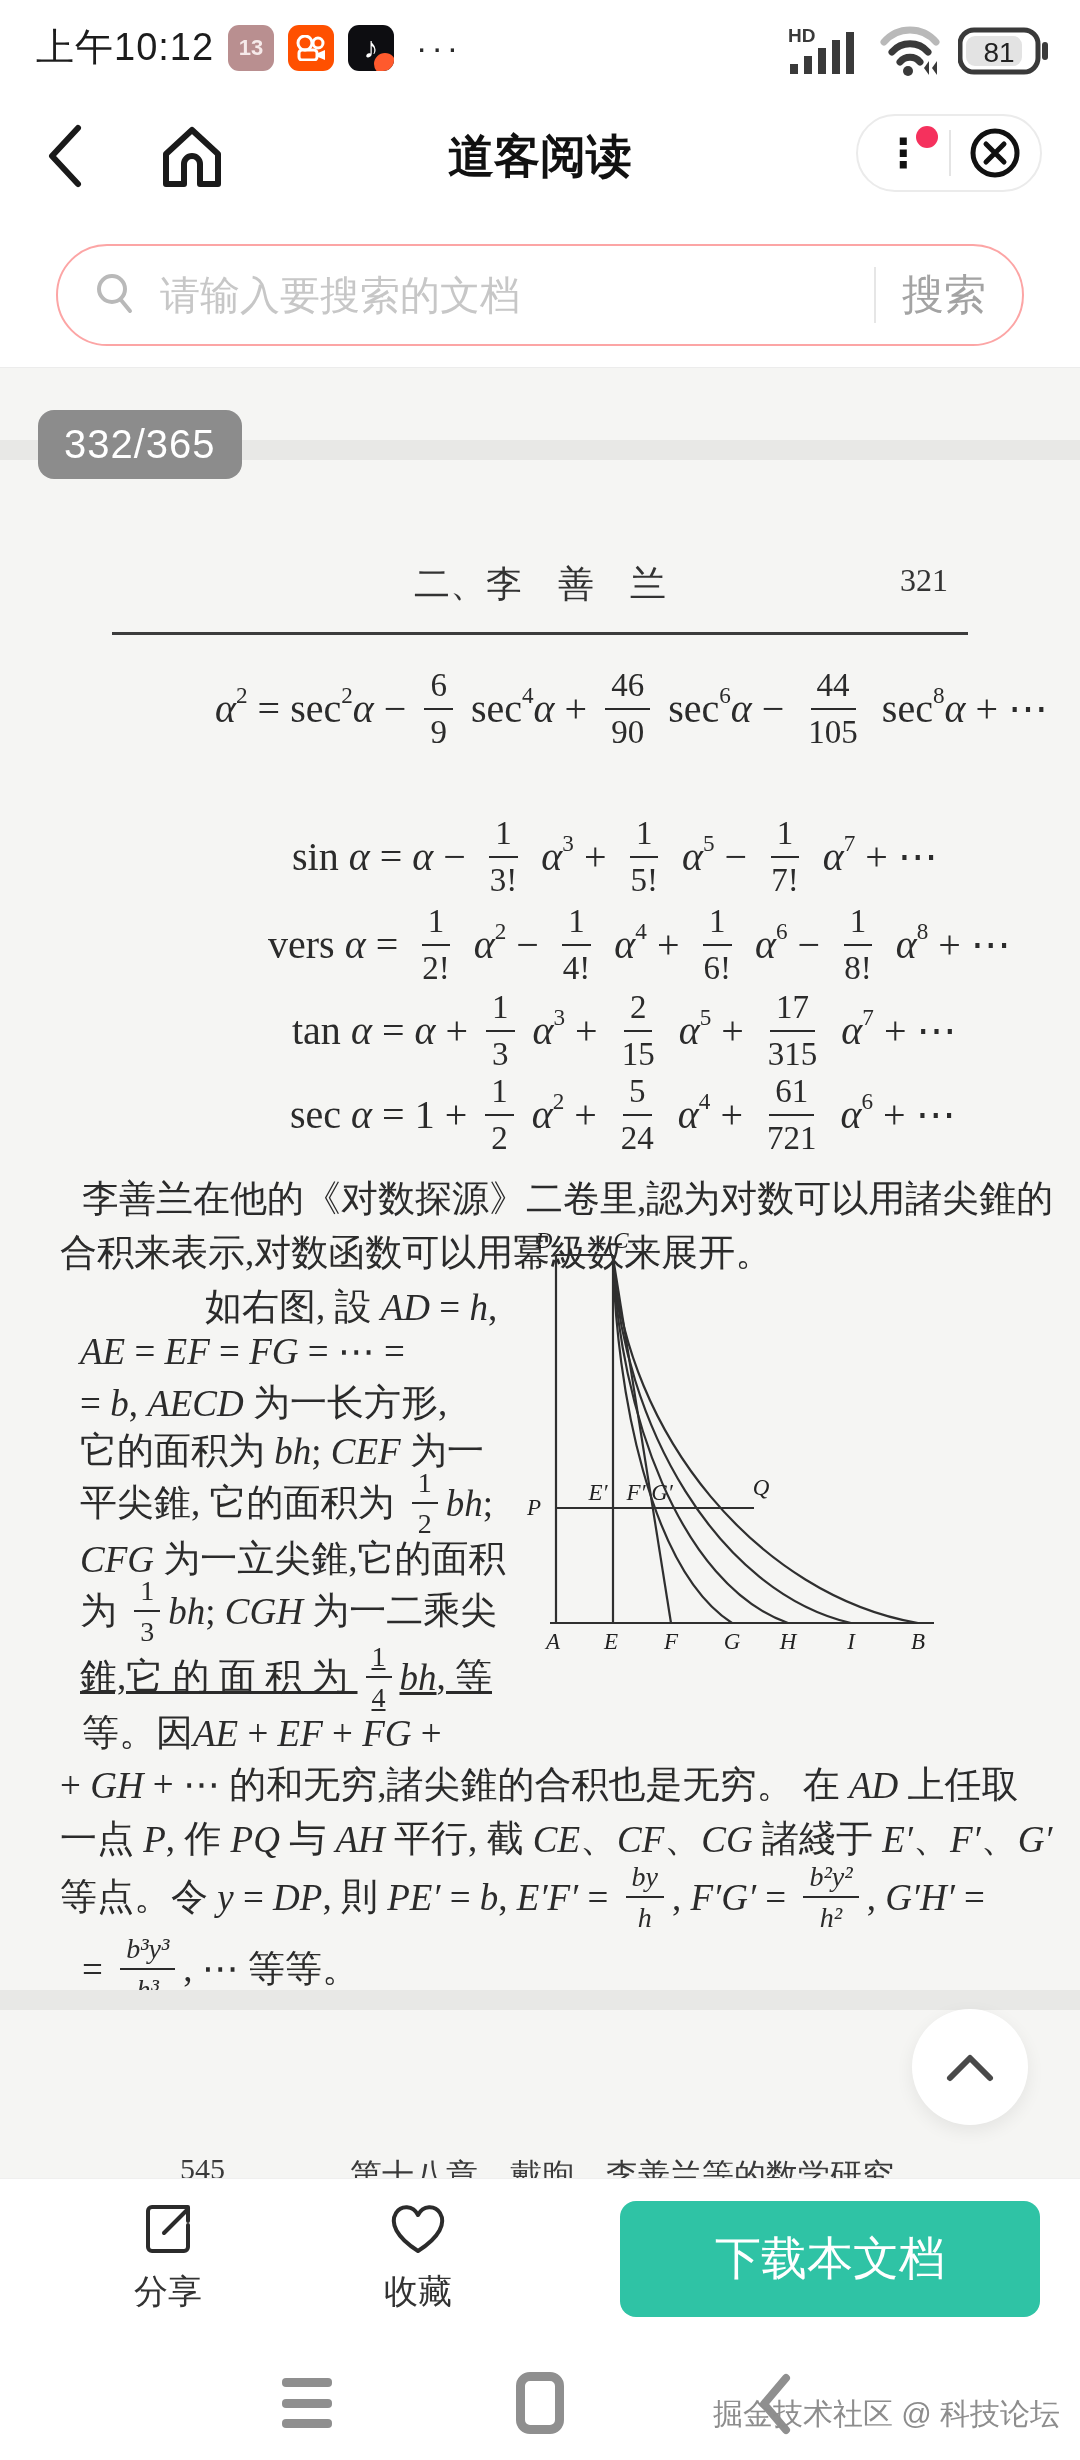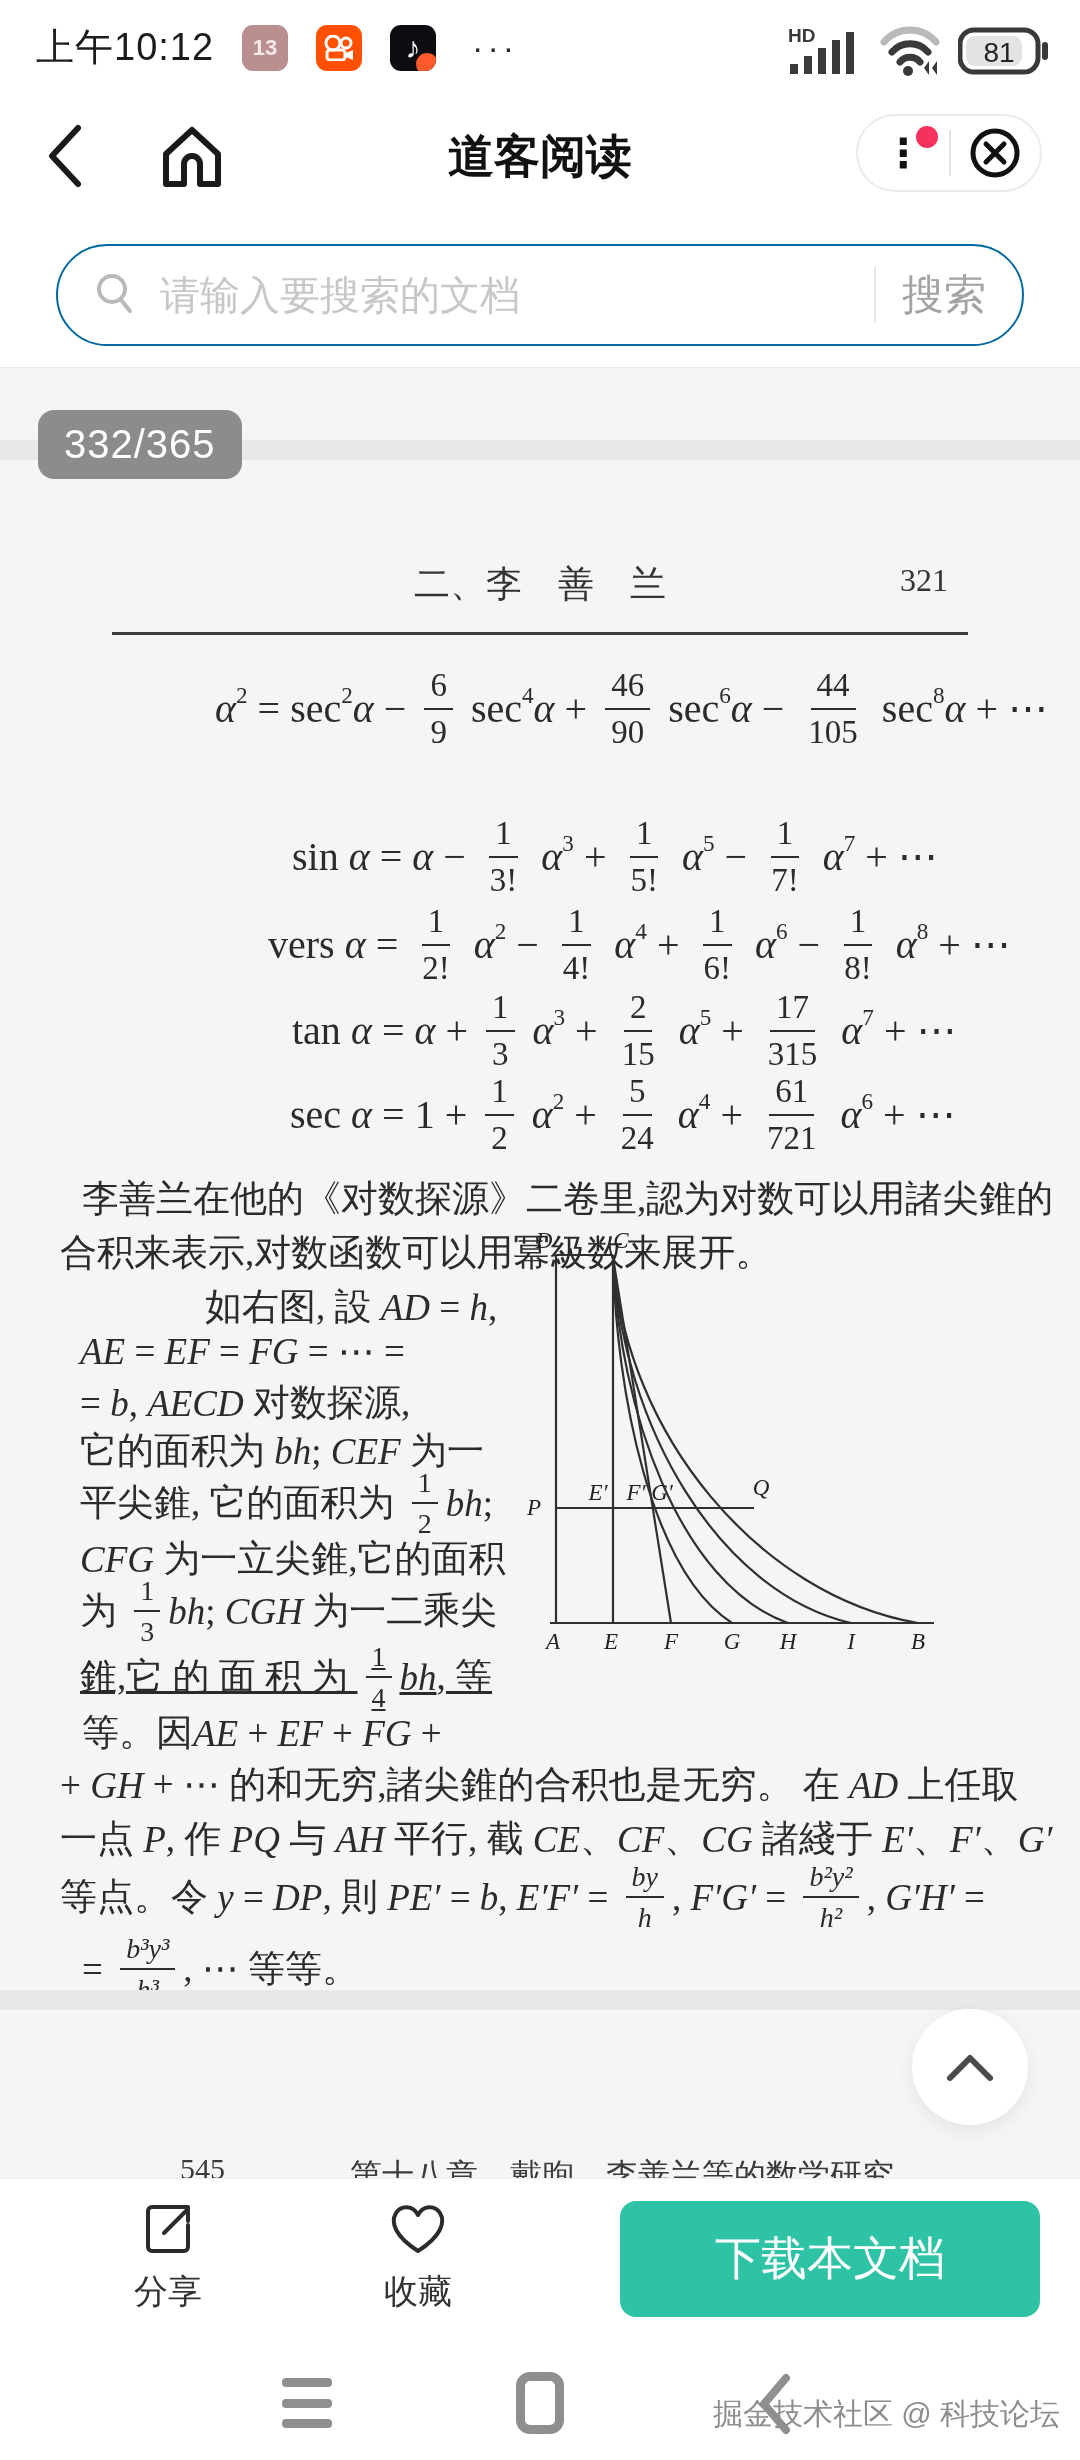--- a/index.html
+++ b/index.html
@@ -2,21 +2,21 @@
 <html><head>
 <meta charset="utf-8">
 <style>
   html,body{margin:0;padding:0;background:#fff;}
   *{box-sizing:border-box;}
   body{font-family:"Liberation Sans","DejaVu Sans",sans-serif;color:#222;}
   #screen{position:relative;width:1080px;height:2460px;background:#ffffff;overflow:hidden;}
 
   
   .status-bar{position:absolute;top:0;left:0;width:1080px;height:92px;background:#fff;}
-  .sb-left{position:absolute;left:36px;top:22px;display:flex;align-items:center;gap:28px;}
+  .sb-left{position:absolute;left:36px;top:22px;display:flex;align-items:center;gap:14px;}
   .sb-time{font-size:38px;color:#1c1c1c;letter-spacing:1px;}
   .appicon{width:46px;height:46px;border-radius:11px;display:flex;align-items:center;justify-content:center;color:#fff;font-size:24px;}
   .appicon.cal{background:#b98f90;font-size:22px;font-weight:bold;color:#f6eaea;}
   .appicon.ks{background:#ff5000;}
   .appicon.dy{background:#0d0d11;position:relative;overflow:hidden;}
   .sb-dots{font-size:34px;color:#2a2a2a;letter-spacing:4px;margin-left:8px;}
   .sb-right{position:absolute;right:30px;top:24px;display:flex;align-items:flex-end;gap:16px;}
 
   
   .nav-bar{position:absolute;top:92px;left:0;width:1080px;height:132px;background:#fff;}
@@ -25,21 +25,21 @@
   .nav-home{position:absolute;left:156px;top:28px;width:72px;height:72px;}
   .nav-pill{position:absolute;left:856px;top:22px;width:186px;height:78px;border:2px solid #ebebeb;border-radius:40px;background:#fff;display:flex;align-items:center;}
   .pill-dots{position:relative;width:92px;height:78px;display:flex;align-items:center;justify-content:center;}
   .pill-dots .dots{font-size:40px;font-weight:bold;color:#111;line-height:1;}
   .pill-dot-badge{position:absolute;left:58px;top:12px;width:22px;height:22px;border-radius:50%;}
   .pill-div{width:2px;height:46px;background:#e4e4e4;}
   .pill-close{width:90px;height:78px;display:flex;align-items:center;justify-content:center;}
 
   
   .search-section{position:absolute;top:224px;left:0;width:1080px;height:144px;background:#fff;border-bottom:1px solid #ececec;}
-  .search-box{position:absolute;left:56px;top:20px;width:968px;height:102px;border:2px solid #0369a1;border-radius:52px;background:#fff;display:flex;align-items:center;}
+  .search-box{position:absolute;left:56px;top:20px;width:968px;height:102px;border:2px solid #fca5a5;border-radius:52px;background:#fff;display:flex;align-items:center;}
   .search-glass{margin-left:34px;flex:0 0 auto;}
   .search-ph{margin-left:22px;font-size:40px;color:#c7c7c7;flex:1 1 auto;white-space:nowrap;overflow:hidden;}
   .search-div{width:2px;height:56px;background:#e6e6e6;margin-right:26px;}
   .search-btn{font-size:42px;color:#a3a3a3;margin-right:36px;}
 
   
   .content{position:absolute;top:368px;left:0;width:1080px;height:1810px;background:#f5f5f3;overflow:hidden;}
   .page-band{position:absolute;left:0;width:1080px;height:20px;background:#e8e8e6;}
   .band1{top:72px;} .band2{top:1622px;}
   .page-badge{position:absolute;left:38px;top:42px;background:rgba(134,134,134,0.95);color:#fff;
@@ -201,21 +201,21 @@
           <div class="dline formula" style="left: 292px; top: 622px;"><span class="rm">tan </span><span class="it">α</span><span class="rm"> = </span><span class="it">α</span><span class="rm"> + </span><span class="frac"><span class="num">1</span><span class="den">3</span></span><span class="it"> α</span><span class="sup">3</span><span class="rm"> + </span><span class="frac"><span class="num">2</span><span class="den">15</span></span><span class="it"> α</span><span class="sup">5</span><span class="rm"> + </span><span class="frac"><span class="num">17</span><span class="den">315</span></span><span class="it"> α</span><span class="sup">7</span><span class="rm"> + ⋯</span></div>
           <div class="dline formula" style="left: 290px; top: 706px;"><span class="rm">sec </span><span class="it">α</span><span class="rm"> = 1 + </span><span class="frac"><span class="num">1</span><span class="den">2</span></span><span class="it"> α</span><span class="sup">2</span><span class="rm"> + </span><span class="frac"><span class="num">5</span><span class="den">24</span></span><span class="it"> α</span><span class="sup">4</span><span class="rm"> + </span><span class="frac"><span class="num">61</span><span class="den">721</span></span><span class="it"> α</span><span class="sup">6</span><span class="rm"> + ⋯</span></div>
         </div>
 
       <div class="dline" style="left:82px;top:806px;">李善兰在他的《对数探源》二卷里,認为对数可以用諸尖錐的</div>
       <div class="dline" style="left:60px;top:860px;">合积来表示,对数函数可以用冪級数来展开。</div>
 
       <div id="doclines">
           <div class="dline" style="left: 205px; top: 914px;"><span class="rm">如右图, 設 </span><span class="it">AD</span><span class="rm"> = </span><span class="it">h</span><span class="rm">,</span></div>
           <div class="dline" style="left: 80px; top: 962px;"><span class="it">AE</span><span class="rm"> = </span><span class="it">EF</span><span class="rm"> = </span><span class="it">FG</span><span class="rm"> = ⋯ =</span></div>
-          <div class="dline" style="left: 80px; top: 1010px;"><span class="rm">= </span><span class="it">b</span><span class="rm">, </span><span class="it">AECD</span><span class="rm"> 对数探源,</span></div>
+          <div class="dline" style="left: 80px; top: 1010px;"><span class="rm">= </span><span class="it">b</span><span class="rm">, </span><span class="it">AECD</span><span class="rm"> 为一长方形,</span></div>
           <div class="dline" style="left: 80px; top: 1058px;"><span class="rm">它的面积为 </span><span class="it">bh</span><span class="rm">; </span><span class="it">CEF</span><span class="rm"> 为一</span></div>
           <div class="dline" style="left: 80px; top: 1100px;"><span class="rm">平尖錐, 它的面积为 </span><span class="frac"><span class="num">1</span><span class="den">2</span></span><span class="it">bh</span><span class="rm">;</span></div>
           <div class="dline" style="left: 80px; top: 1166px;"><span class="it">CFG</span><span class="rm"> 为一立尖錐,它的面积</span></div>
           <div class="dline" style="left: 80px; top: 1208px;"><span class="rm">为 </span><span class="frac"><span class="num">1</span><span class="den">3</span></span><span class="it">bh</span><span class="rm">; </span><span class="it">CGH</span><span class="rm"> 为一二乘尖</span></div>
           <div class="dline" style="left: 80px; top: 1274px; text-decoration: underline;"><span class="rm">錐,它 的 面 积 为 </span><span class="frac"><span class="num">1</span><span class="den">4</span></span><span class="it">bh</span><span class="rm">, 等</span></div>
           <div class="dline" style="left: 82px; top: 1340px;"><span class="rm">等。因</span><span class="it">AE</span><span class="rm"> + </span><span class="it">EF</span><span class="rm"> + </span><span class="it">FG</span><span class="rm"> +</span></div>
           <div class="dline" style="left: 60px; top: 1392px;"><span class="rm">+ </span><span class="it">GH</span><span class="rm"> + ⋯ 的和无穷,諸尖錐的合积也是无穷。 在 </span><span class="it">AD</span><span class="rm"> 上任取</span></div>
           <div class="dline" style="left: 60px; top: 1446px;"><span class="rm">一点 </span><span class="it">P</span><span class="rm">, 作 </span><span class="it">PQ</span><span class="rm"> 与 </span><span class="it">AH</span><span class="rm"> 平行, 截 </span><span class="it">CE</span><span class="rm">、</span><span class="it">CF</span><span class="rm">、</span><span class="it">CG</span><span class="rm"> 諸綫于 </span><span class="it">E′</span><span class="rm">、</span><span class="it">F′</span><span class="rm">、</span><span class="it">G′</span></div>
           <div class="dline" style="left: 60px; top: 1494px;"><span class="rm">等点。令 </span><span class="it">y</span><span class="rm"> = </span><span class="it">DP</span><span class="rm">, 則 </span><span class="it">PE′</span><span class="rm"> = </span><span class="it">b</span><span class="rm">, </span><span class="it">E′F′</span><span class="rm"> = </span><span class="frac it"><span class="num">by</span><span class="den">h</span></span><span class="rm">, </span><span class="it">F′G′</span><span class="rm"> = </span><span class="frac it"><span class="num">b²y²</span><span class="den">h²</span></span><span class="rm">, </span><span class="it">G′H′</span><span class="rm"> =</span></div>
           <div class="dline" style="left: 82px; top: 1566px;"><span class="rm">= </span><span class="frac it"><span class="num">b³y³</span><span class="den">h³</span></span><span class="rm">, ⋯ 等等。</span></div>

